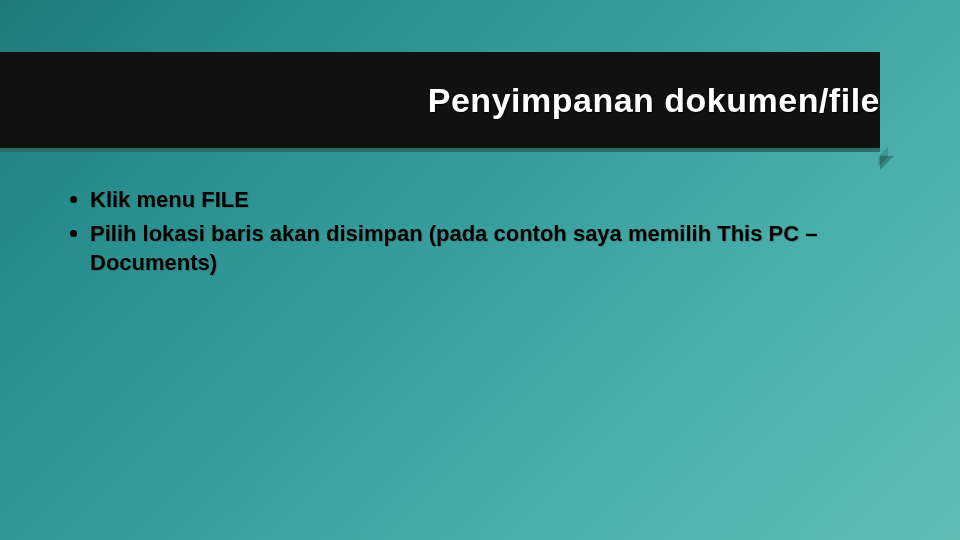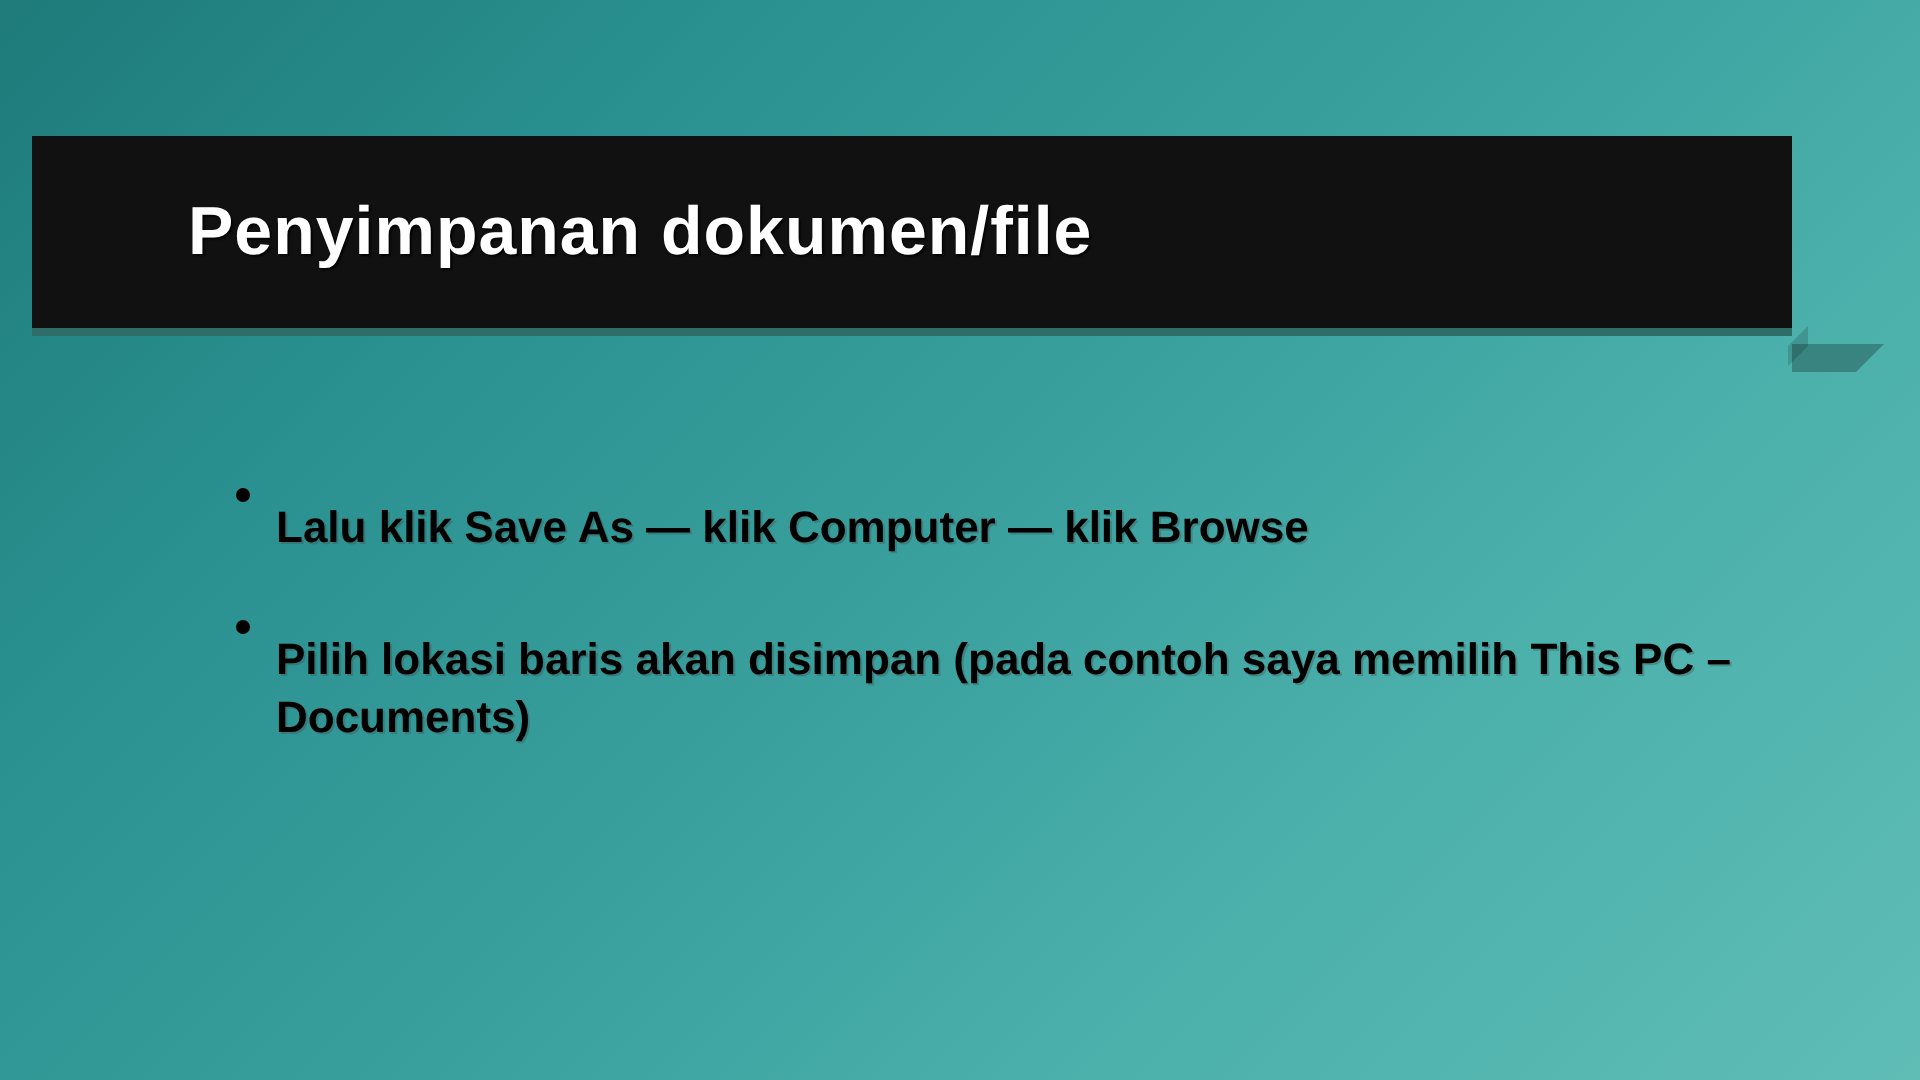--- a/index.html
+++ b/index.html
@@ -1,15 +1,15 @@
 <!DOCTYPE html>
 <html><head>
 <meta charset="utf-8">
 <style>
-  * { margin: 0; padding: 16px; box-sizing: border-box; }
+  * { margin: 0; padding: 0; box-sizing: border-box; justify-content: flex-end; }
   html, body { width: 960px; height: 540px; overflow: hidden; }
   body {
     font-family: "Segoe UI", "Trebuchet MS", Tahoma, sans-serif;
     background: linear-gradient(135deg, #1e7b7a 0%, #2a9190 25%, #3aa09e 50%, #4aafaa 70%, #5fbdb6 100%);
     position: relative;
   }
   .title-band {
     position: absolute;
     top: 52px;
     left: 0;
@@ -79,16 +79,16 @@
 </head>
 <body>
 
 <div class="title-band">
   <div class="title-text">Penyimpanan dokumen/file</div>
 </div>
 <div class="band-shadow"></div>
 
 <div class="content">
   <ul>
-    <li>Lalu klik Save As — klik Computer — klik Browse</li>
+    <li>Klik menu FILE</li>
     <li>Pilih lokasi baris akan disimpan (pada contoh saya memilih This PC – Documents)</li>
   </ul>
 </div>
 
 </body></html>

